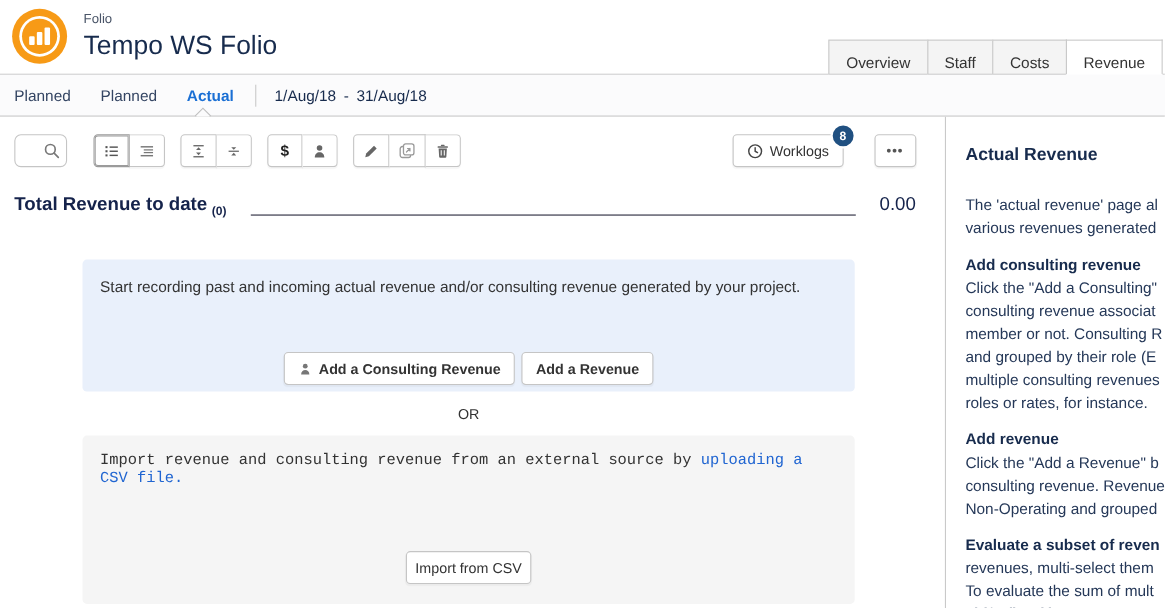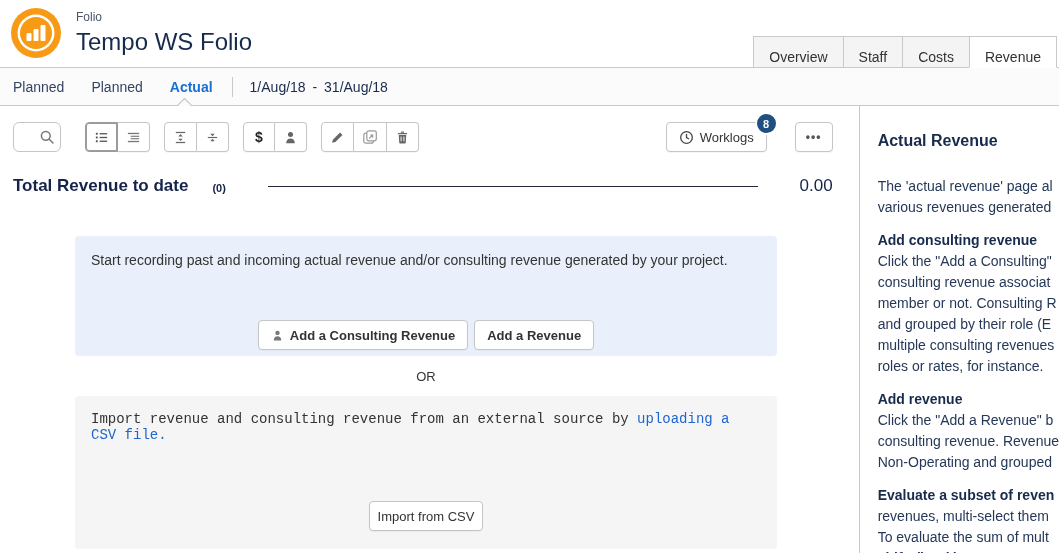--- a/index.html
+++ b/index.html
@@ -63,21 +63,21 @@
   .toolbar-right { margin-left:auto; display:flex; align-items:center; }
   .worklogs-btn { position:relative; border-radius:4px; padding:0 12px; }
   .badge {
     position:absolute; top:-11px; right:-12px; width:23px; height:23px; border-radius:50%;
     background:#205081; border:2px solid #fff; box-sizing:border-box;
     color:#fff; font-size:11px; font-weight:bold;
     display:flex; align-items:center; justify-content:center;
   }
   .more-btn { margin-left:28px; border-radius:4px; color:#555; font-weight:bold; letter-spacing:1px; font-size:12px; min-width:38px; }
   
-  .summary-row { display:flex; align-items:center; margin-top:22px;gap:20px; }
+  .summary-row { display:flex; align-items:flex-end; margin-top:22px; }
   .summary-label { font-size:17px; font-weight:bold; color:#15234B; white-space:nowrap; }
   .summary-count { font-size:11px; font-weight:600; color:#15234B; margin-left:4px; position:relative; top:2px; }
   .summary-line { flex:1; border-top:1px solid #26263a; margin:0 22px; }
   .summary-value { font-size:17px; font-weight:normal; color:#15234B; }
   
   .info-box {
     margin:40px 0 0 62px; width:702px; box-sizing:border-box;
     background:#E9F0FB; border-radius:4px; padding:16px 16px 6px;
   }
   .info-text { font-size:14px; color:#333; }

